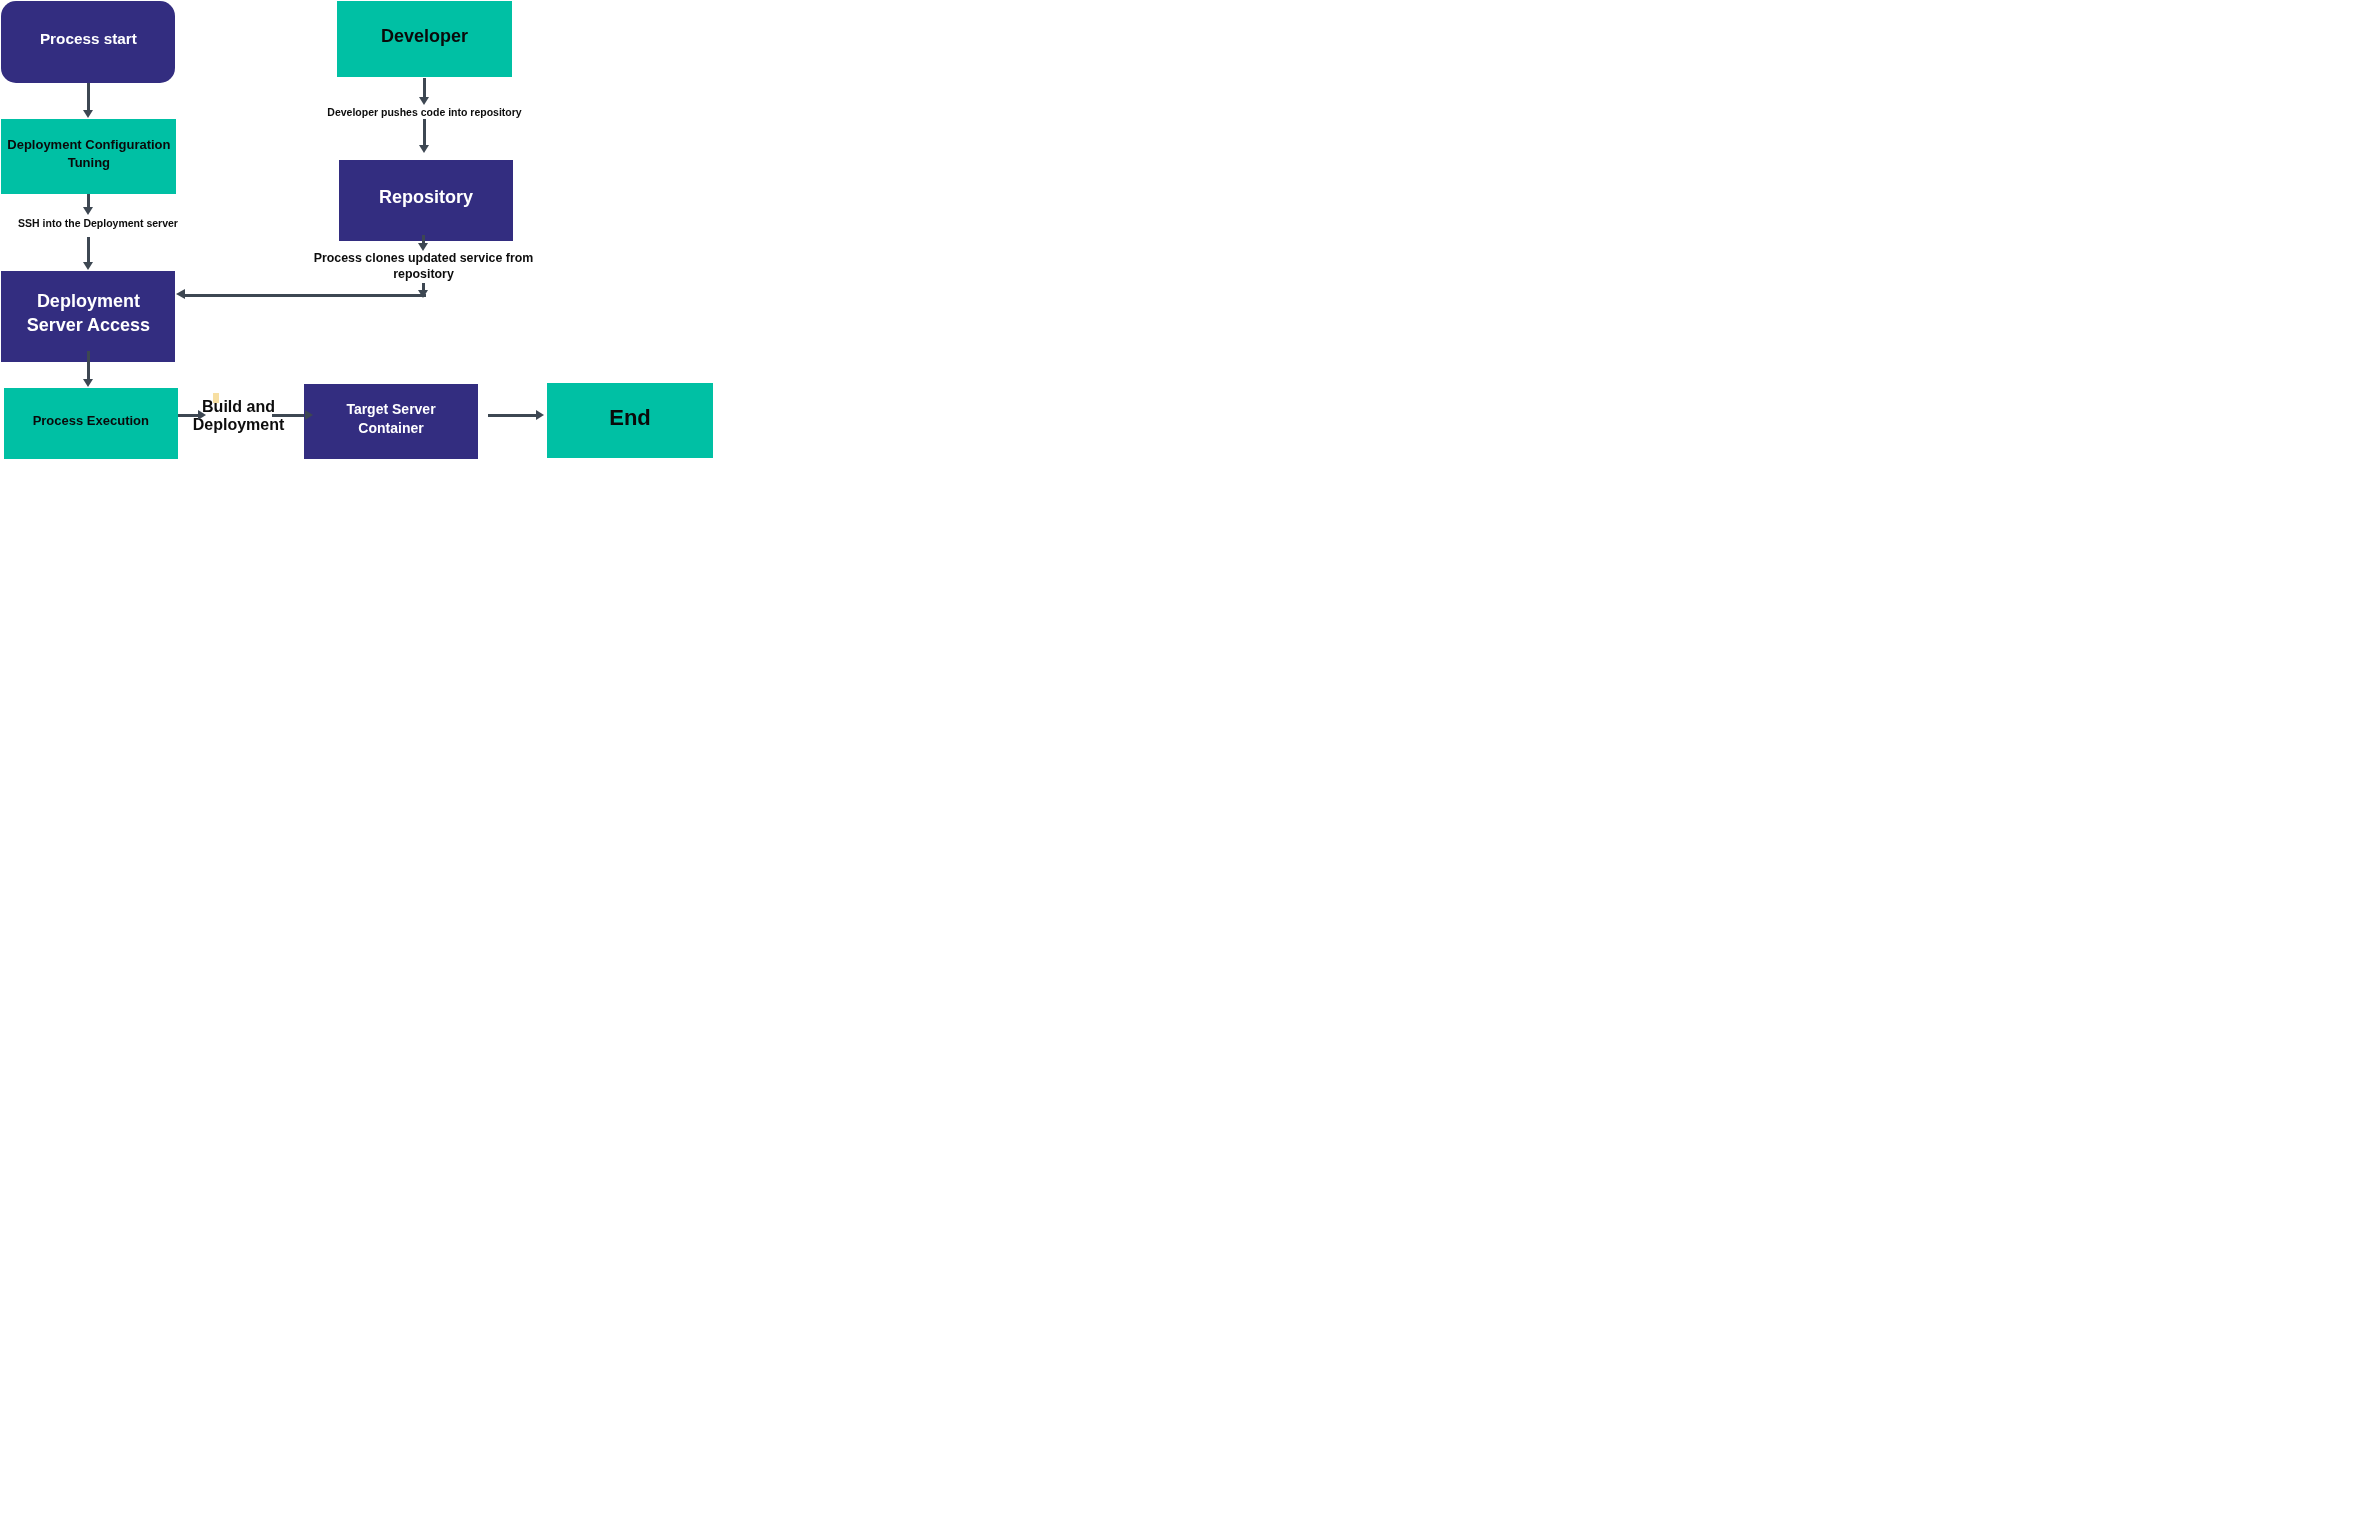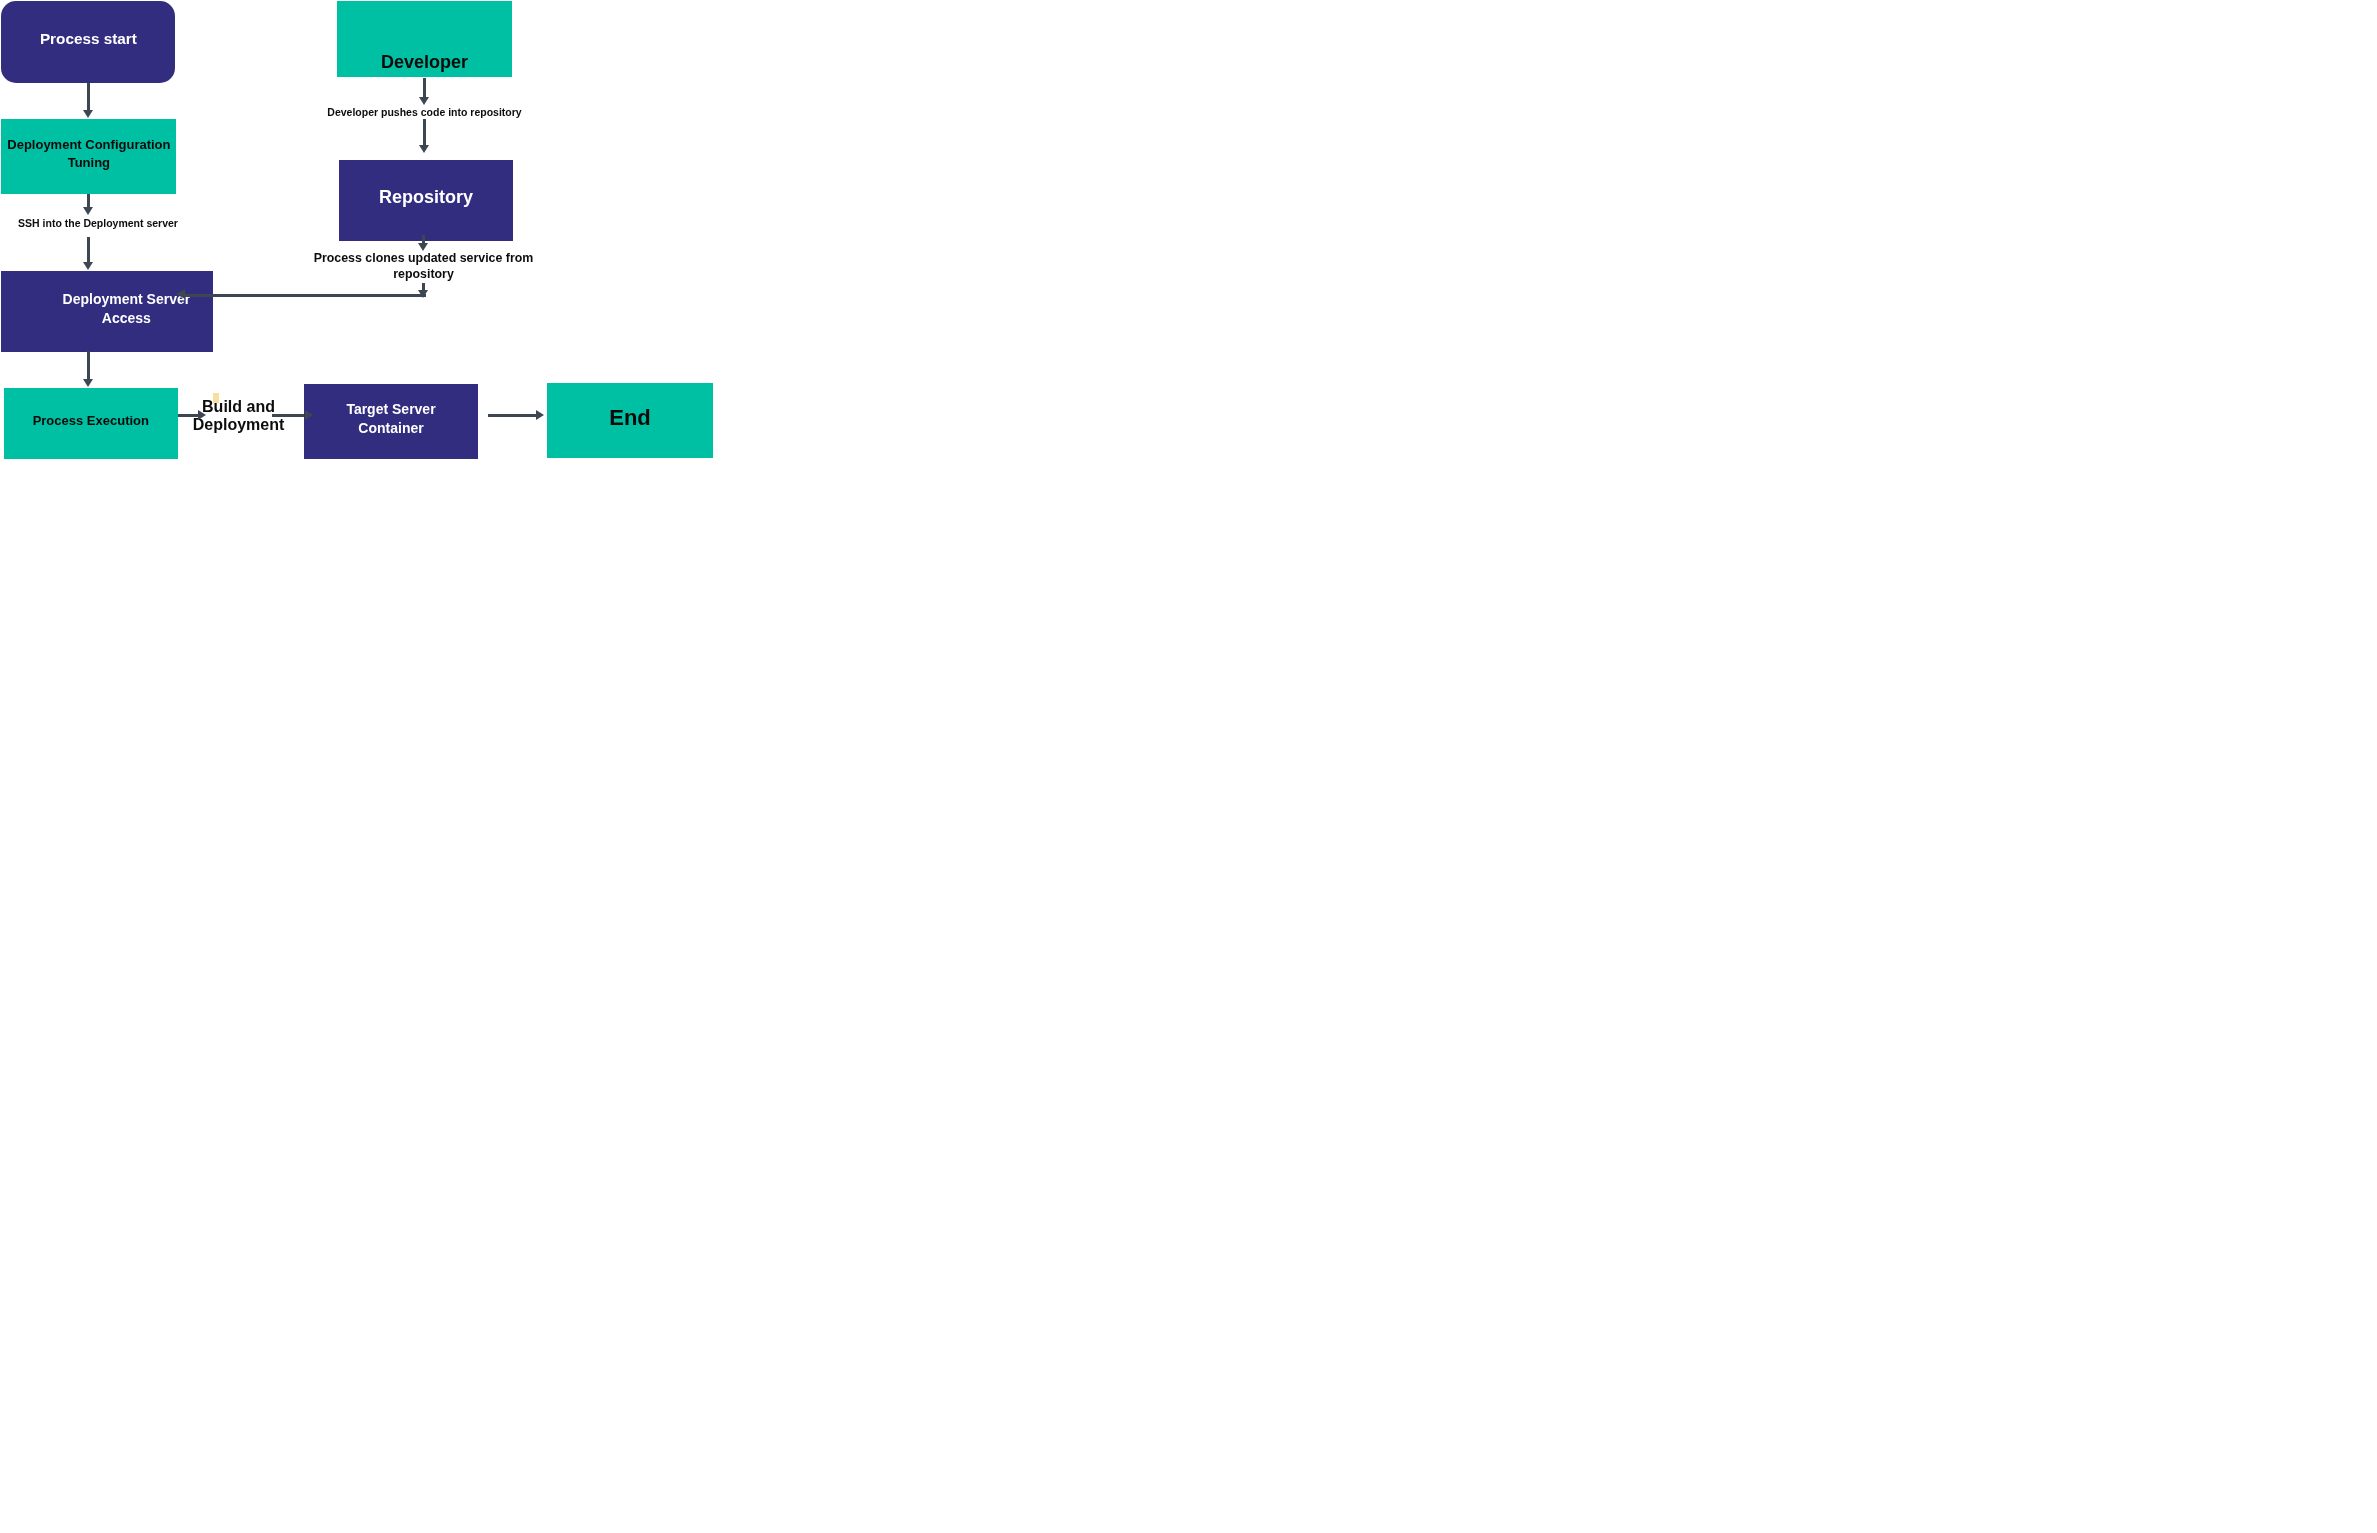--- a/index.html
+++ b/index.html
@@ -46,24 +46,24 @@
   }
   .hhead-left {
     position: absolute; width: 0; height: 0;
     border-top: 5.7px solid transparent;
     border-bottom: 5.7px solid transparent;
     border-right: 9.5px solid var(--arrow);
   }
 
   
   #n-process-start { left: 1.4px;    top: 1px;   width: 174px; height: 82px; font-size: 15.3px; border-radius: 15px; }
-  #n-developer     { left: 337px;  top: 1.4px;   width: 175px; height: 76px; font-size: 18px; align-items: flex-end; }
+  #n-developer     { left: 337px;  top: 1.4px;   width: 175px; height: 76px; font-size: 18px; }
   #n-dep-config    { left: 1.4px;    top: 119px; width: 175px; height: 75px; font-size: 13px; }
   #n-repository    { left: 339px;  top: 160px; width: 174px; height: 81px; font-size: 18px; }
-  #n-dsa           { left: 1.4px;    top: 271px; width: 174px; height: 81px; font-size: 14px; padding-left: 38px; }
+  #n-dsa           { left: 1.4px;    top: 271px; width: 174px; height: 91px; font-size: 18px; }
   #n-process-exec  { left: 3.8px;    top: 388px; width: 174px; height: 71px; font-size: 13px; }
   #n-target        { left: 304px;  top: 384px; width: 174px; height: 75px; font-size: 14px; align-items: center; }
   #n-end           { left: 547px; top: 383px; width: 166px; height: 75px; font-size: 22px; }
   #n-dsa .label    { max-width: 153px; }
   #n-target .label { max-width: 134px; }
   #n-dep-config .label { max-width: 170px; }
 
   
   #l-push  { left: 305px; top: 106px; width: 239px; font-size: 10.5px; }
   #l-ssh   { left: 10px;  top: 217px; width: 176px; font-size: 10.5px; }

